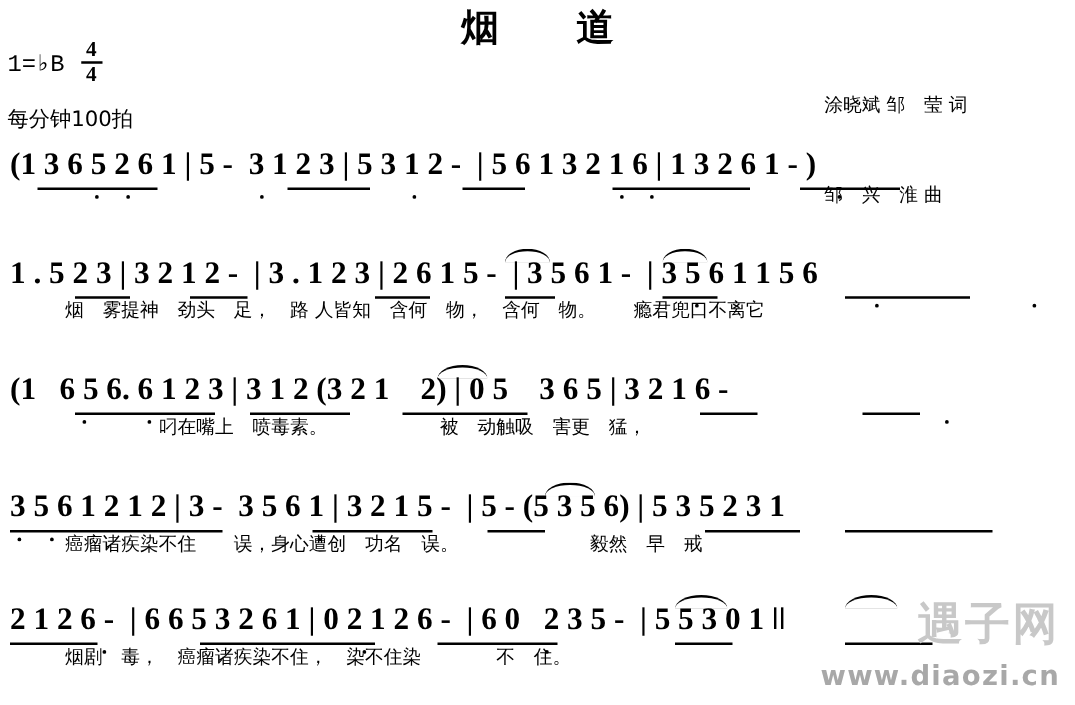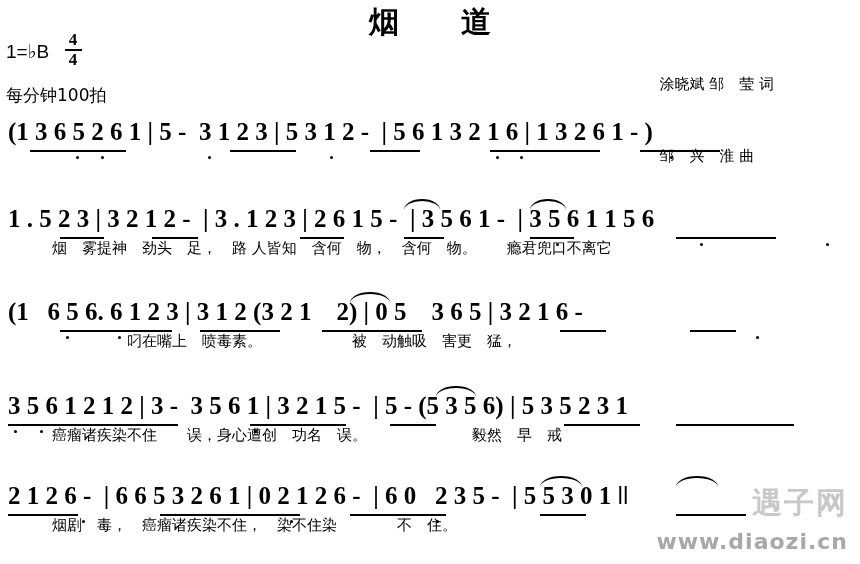--- a/index.html
+++ b/index.html
@@ -32,21 +32,21 @@
     font-weight: bold;
     font-size: 30px;
     letter-spacing: 16px;
     text-indent: 16px;
   }
   
   .keysig {
     position: absolute;
     left: 6px;
     top: 40px;
-    font-family: Liberation Sans, sans-serif;
+    font-family: Liberation Mono, monospace;
     font-size: 19px;
     white-space: nowrap;
   }
   .meter {
     position: absolute;
     left: 62px;
     top: 32px;
     width: 22px;
     text-align: center;
     font-family: "Liberation Serif", serif;
@@ -128,21 +128,21 @@
     border-bottom: 0;
     border-radius: 50% / 100% 100% 0 0;
     height: 9px;
   }
   
   .wm-text {
     position: absolute;
     right: 12px;
     bottom: 40px;
     font-family: "DejaVu Sans", sans-serif;
-    font-size: 30px;
+    font-size: 36px;
     font-weight: bold;
     color: #c8c8c8;
     letter-spacing: 2px;
   }
   .wm-url {
     position: absolute;
     right: 12px;
     bottom: 10px;
     font-family: "DejaVu Sans", sans-serif;
     font-size: 22px;

